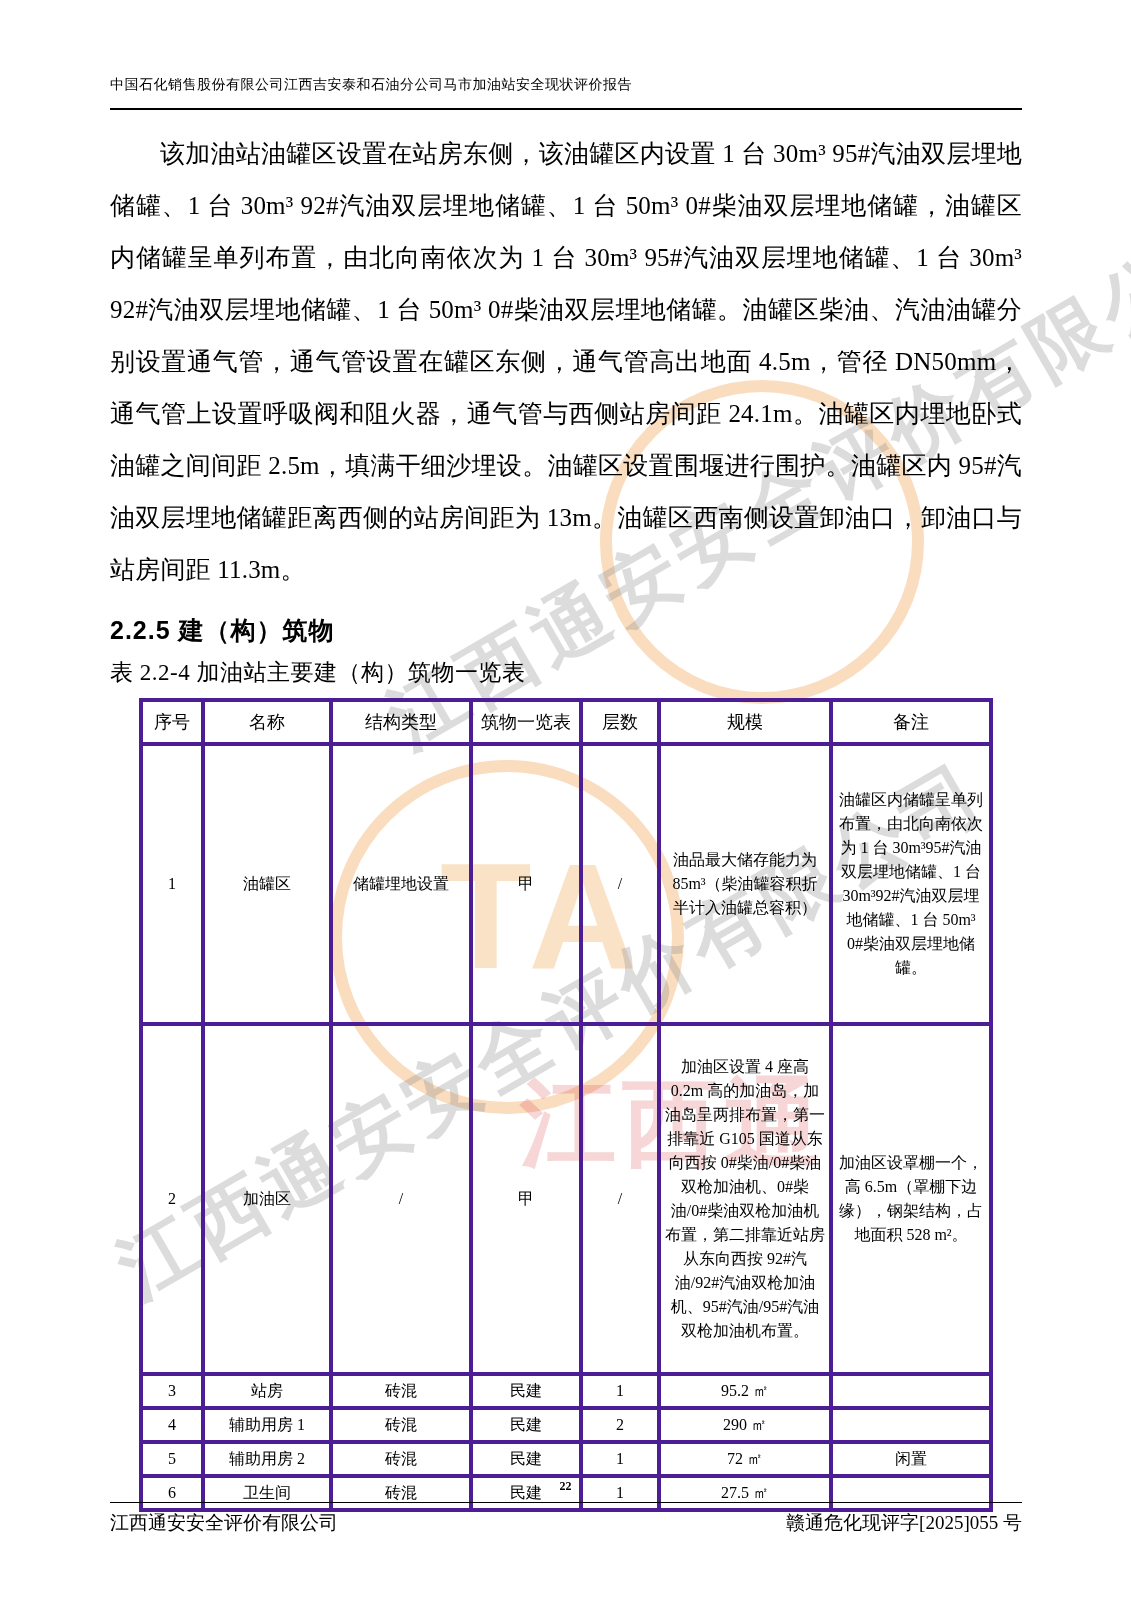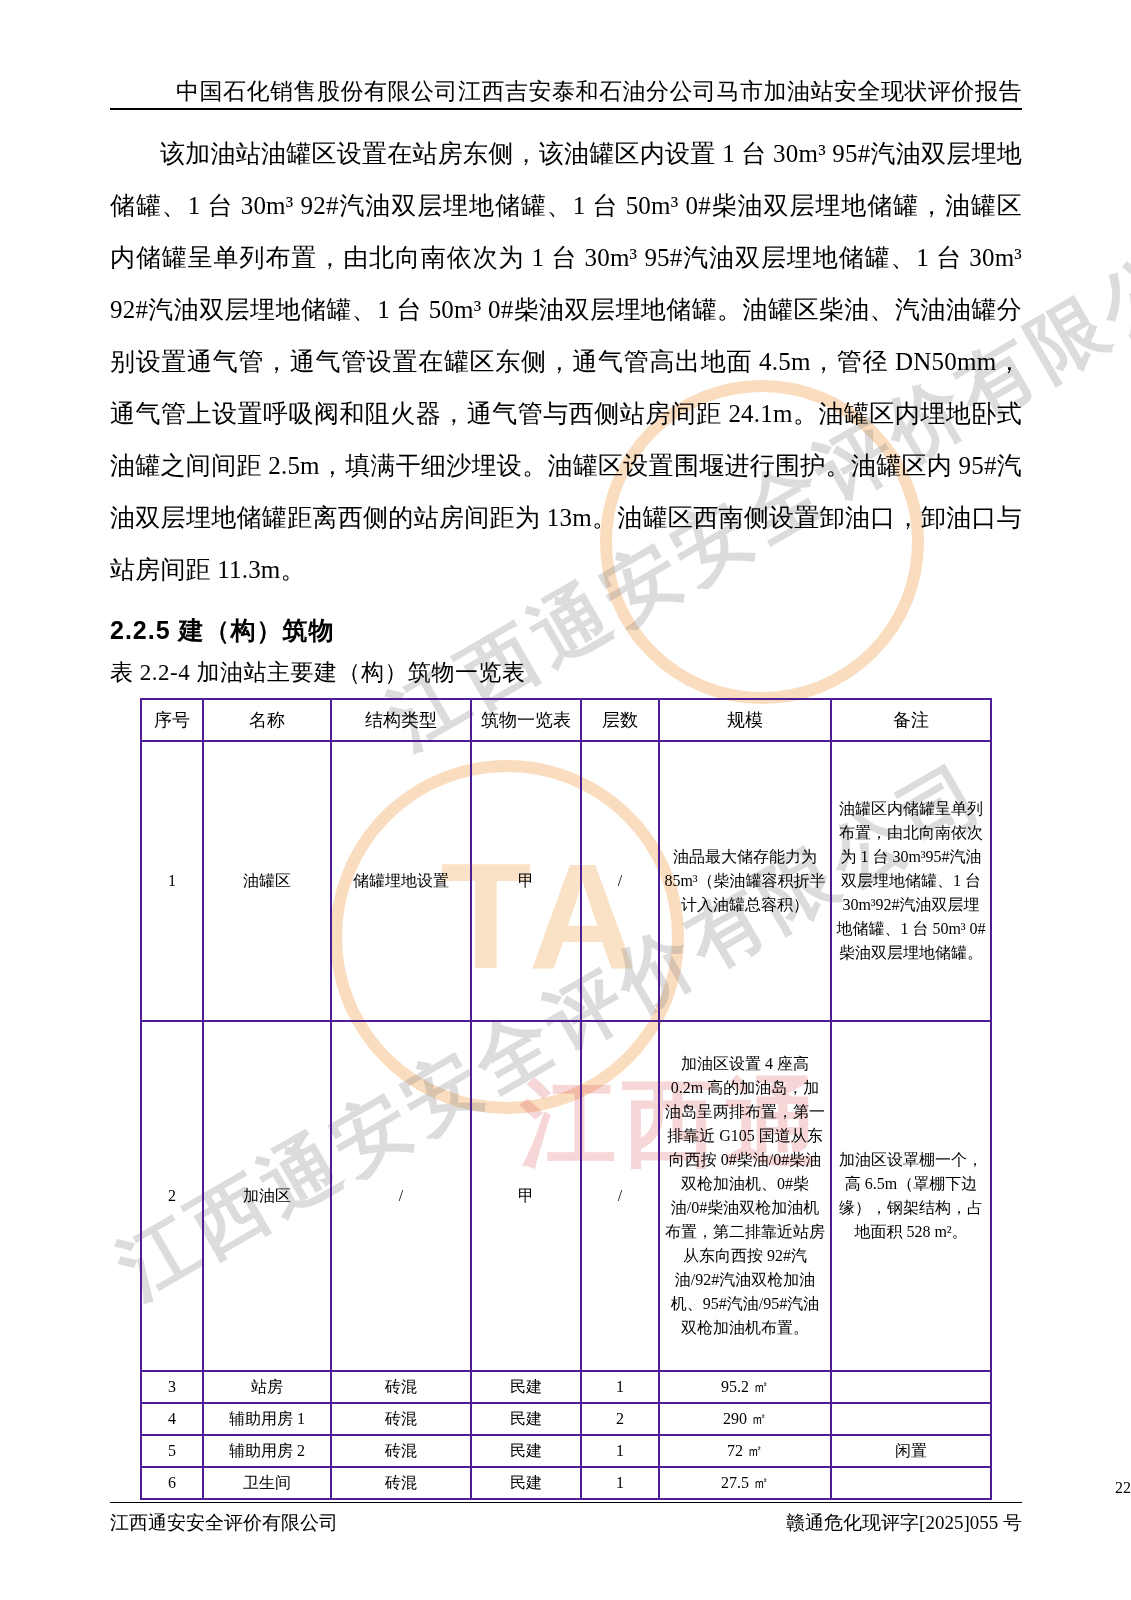--- a/index.html
+++ b/index.html
@@ -60,22 +60,22 @@
     font-size: 150px;
     letter-spacing: 8px;
   }
 
   
   .header {
     position: absolute;
     left: 110px;
     top: 76px;
     width: 912px;
-    text-align: right;
-    font-size: 23px;
+    text-align: left;
+    font-size: 14px;
     letter-spacing: 0.5px;
     z-index: 2;
   }
   .header-rule {
     position: absolute;
     left: 110px;
     top: 108px;
     width: 912px;
     height: 2px;
     background: #000;
@@ -118,21 +118,21 @@
 
   
   table.maintable {
     border-collapse: collapse;
     width: 850px;
     margin: 0 auto;
     table-layout: fixed;
     background: transparent;
   }
   table.maintable td, table.maintable th {
-    border: 2px solid #4c1d95;
+    border: 4px solid #4c1d95;
     padding: 3px 4px;
     font-size: 16px;
     line-height: 24px;
     text-align: center;
     vertical-align: middle;
     font-weight: normal;
     word-break: break-word;
   }
   table.maintable th {
     font-size: 18px;
@@ -155,23 +155,24 @@
     font-size: 16px;
     line-height: 25px;
   }
 
   
   .page-number {
     position: absolute;
     left: 0;
     top: 1479px;
     width: 1131px;
-    text-align: right;
-    font-size: 16px;
-    z-index: 2;
+    text-align: center;
+    font-size: 12px;
+    z-index: 2;
+    font-weight: bold;
   }
   .footer-rule {
     position: absolute;
     left: 110px;
     top: 1502px;
     width: 912px;
     height: 1px;
     background: #000;
     z-index: 2;
   }

